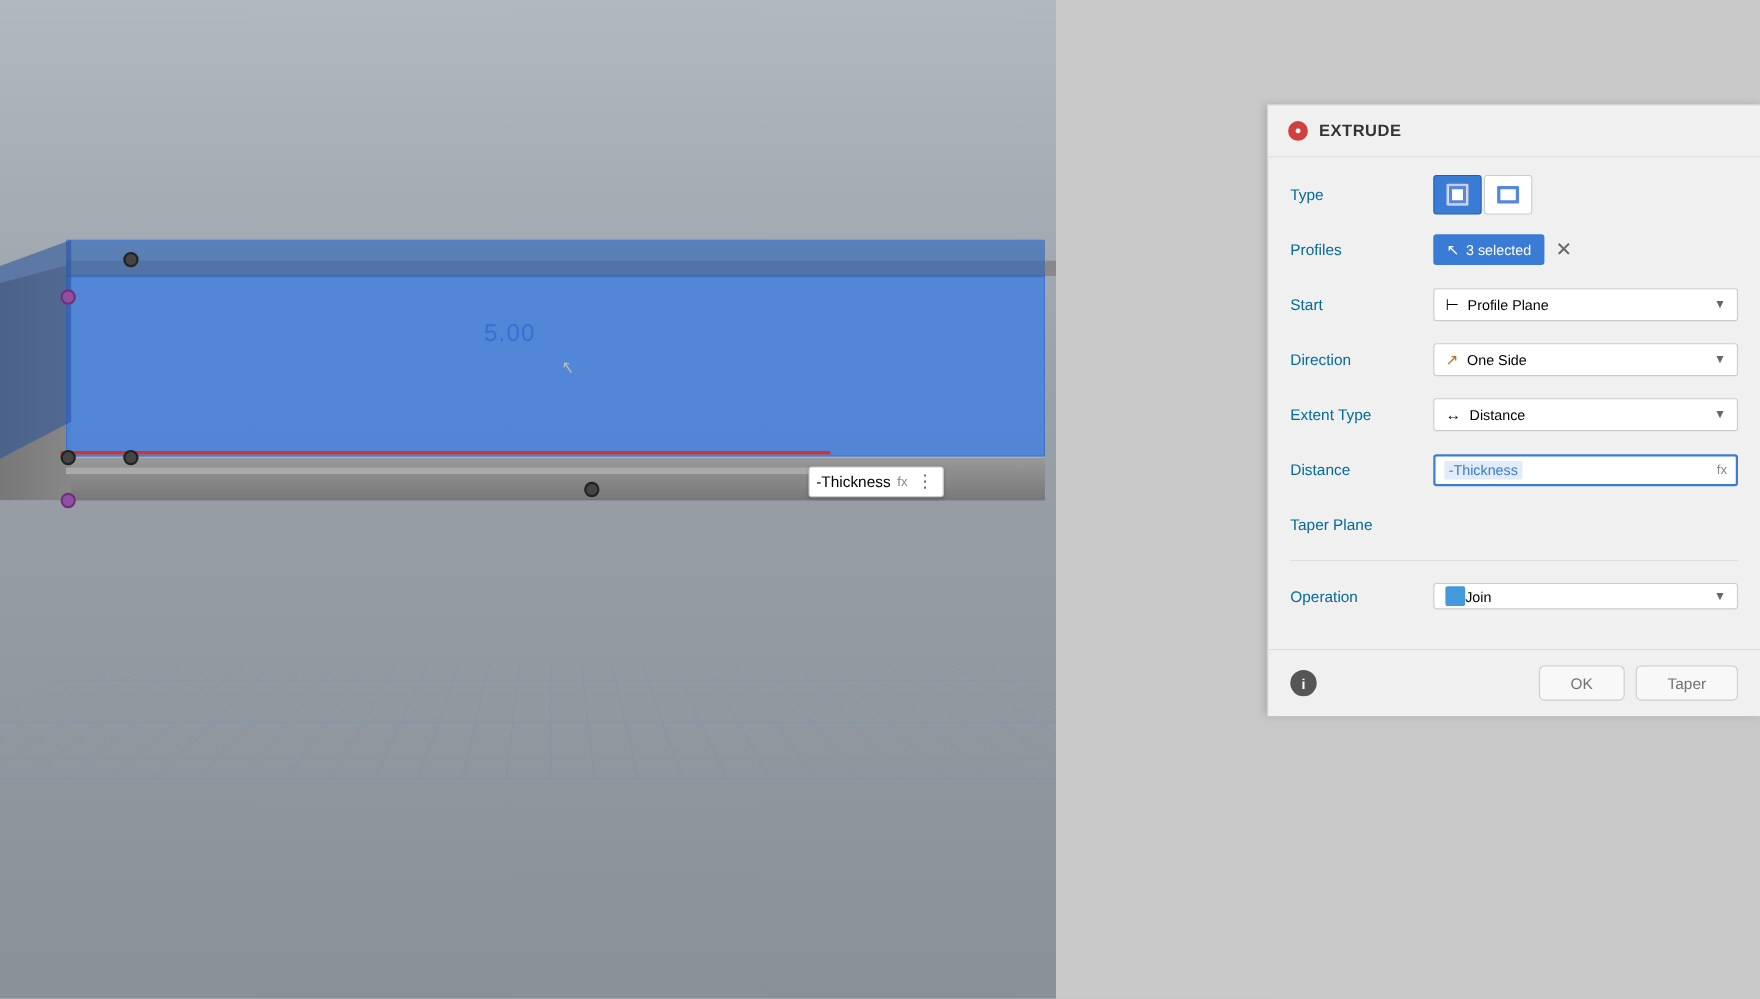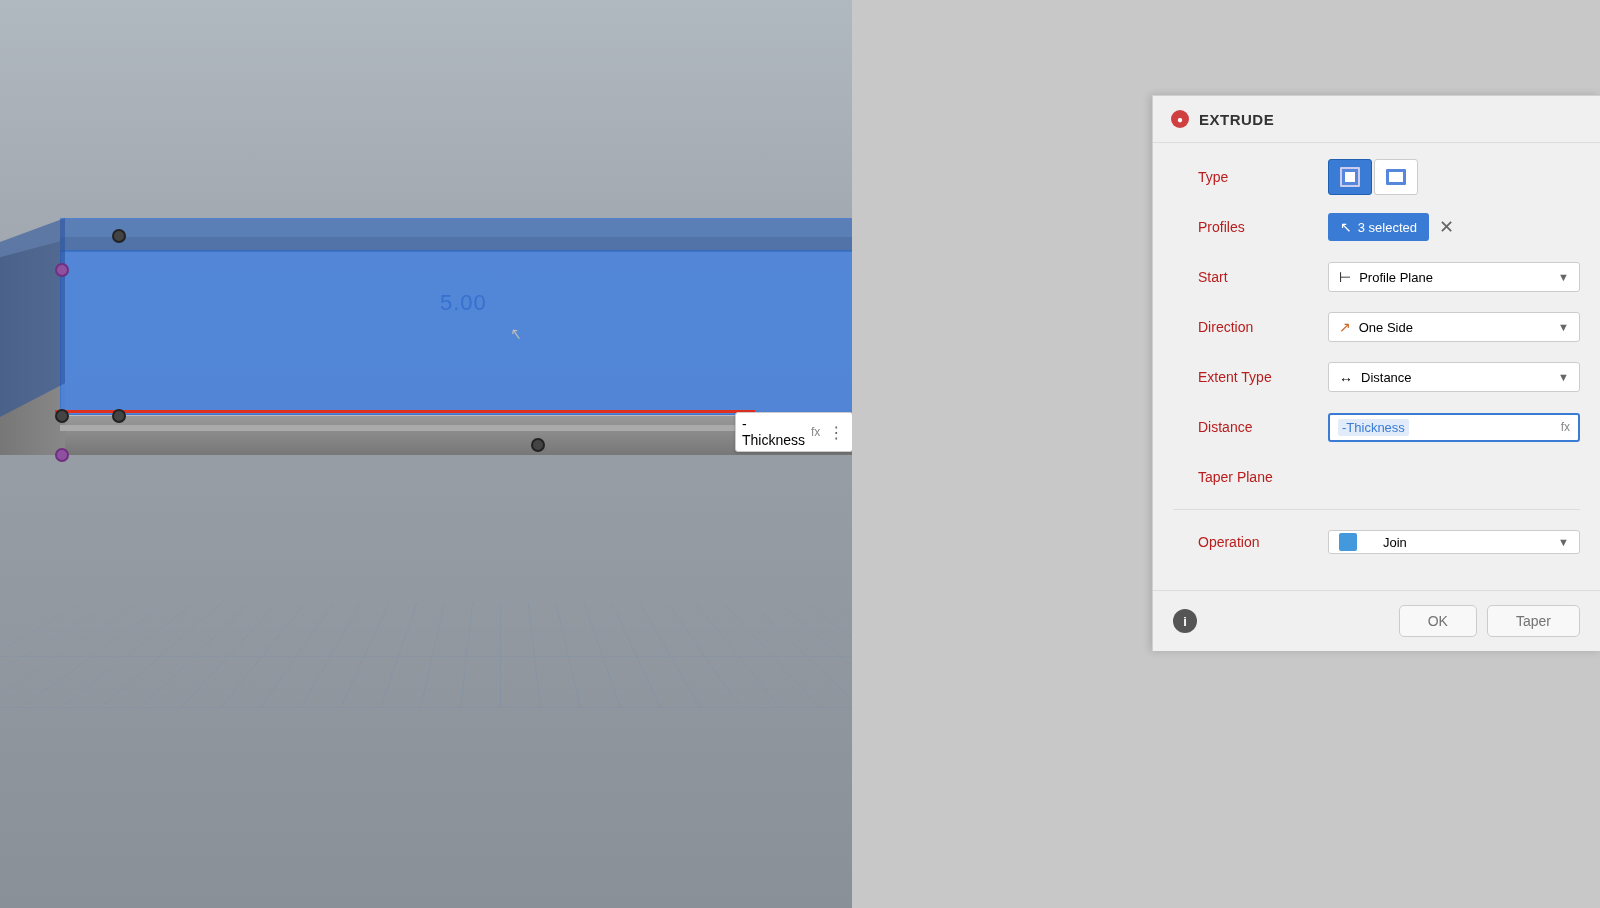--- a/index.html
+++ b/index.html
@@ -9,21 +9,21 @@
       overflow: hidden;
       background: #c8c8c8;
       font-family: -apple-system, BlinkMacSystemFont, 'Helvetica Neue', Arial, sans-serif;
       position: relative;
     }
 
     
     .viewport {
       position: absolute;
       left: 0; top: 0;
-      width: 852px;
+      width: 960px;
       height: 908px;
       background: linear-gradient(180deg, #b0b8c0 0%, #9aa0a8 40%, #8a9098 100%);
       overflow: hidden;
     }
 
     
     .grid-floor {
       position: absolute;
       bottom: 200px;
       left: -100px;
@@ -152,23 +152,22 @@
     .field-row {
       display: flex;
       align-items: center;
       margin-bottom: 14px;
       min-height: 36px;
     }
 
     .field-label {
       width: 130px;
       font-size: 14px;
-      color: #b91c1c;
+      color: #0369a1;
       flex-shrink: 0;
-      margin-left: 25px;
     }
 
     .field-control {
       flex: 1;
     }
 
     
     .type-buttons {
       display: flex;
       gap: 2px;
@@ -288,21 +287,21 @@
     
     .operation-dropdown {
       display: flex;
       align-items: center;
       background: white;
       border: 1px solid #ccc;
       border-radius: 3px;
       padding: 2px 10px;
       font-size: 13px;
       cursor: pointer;
-      gap: 26px;
+      gap: 0;
       min-width: 200px;
     }
 
     
     .panel-footer {
       display: flex;
       align-items: center;
       padding: 14px 20px;
       border-top: 1px solid #ddd;
       gap: 10px;

